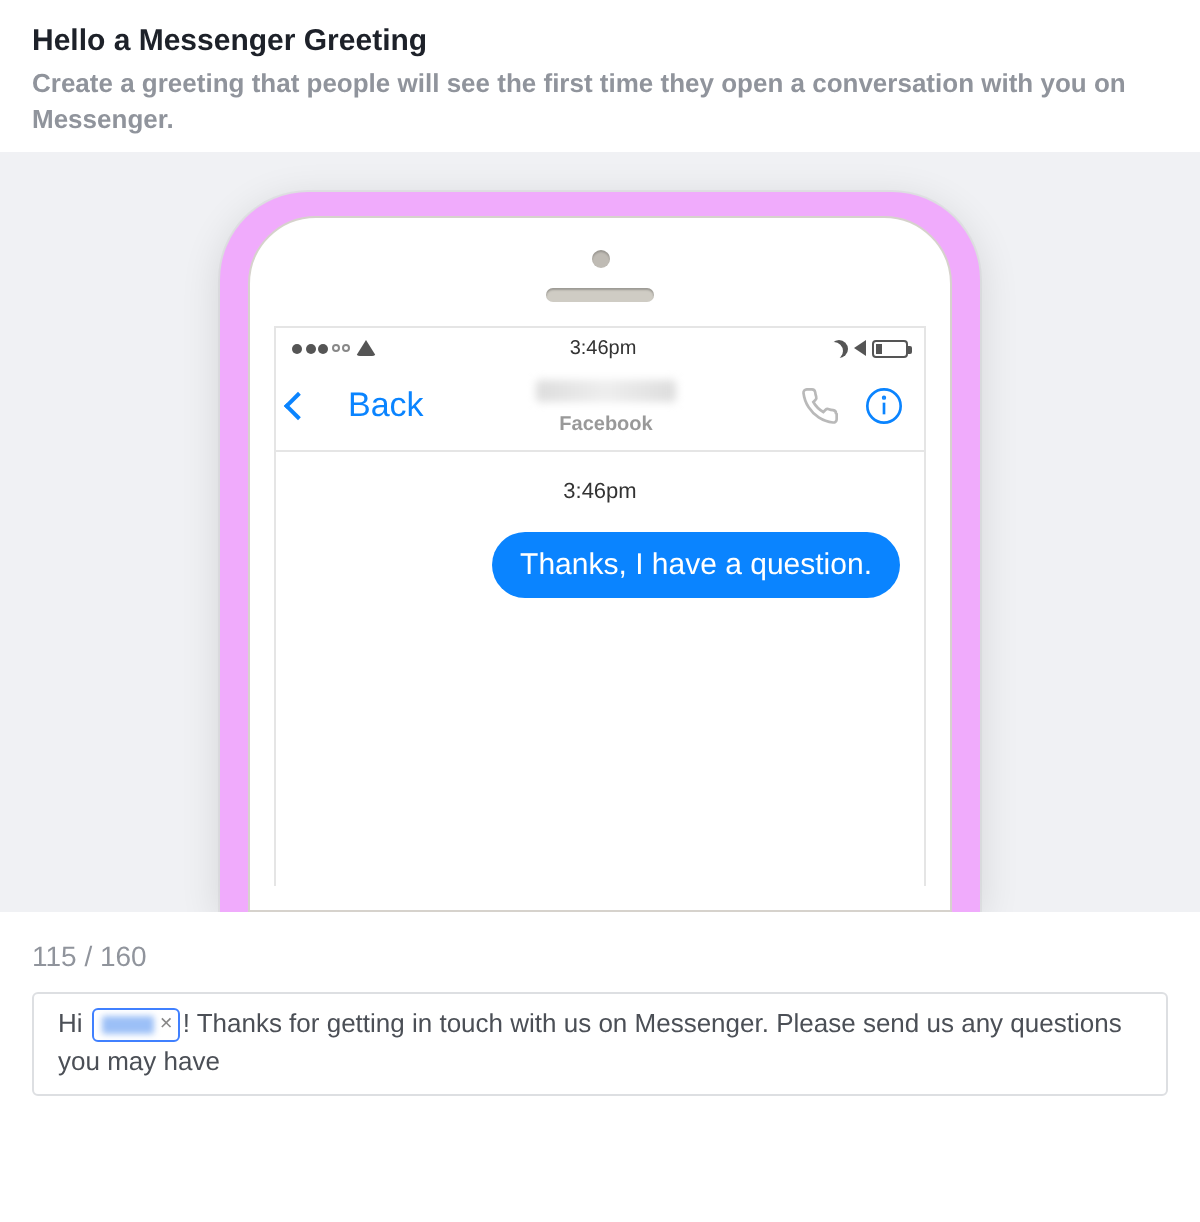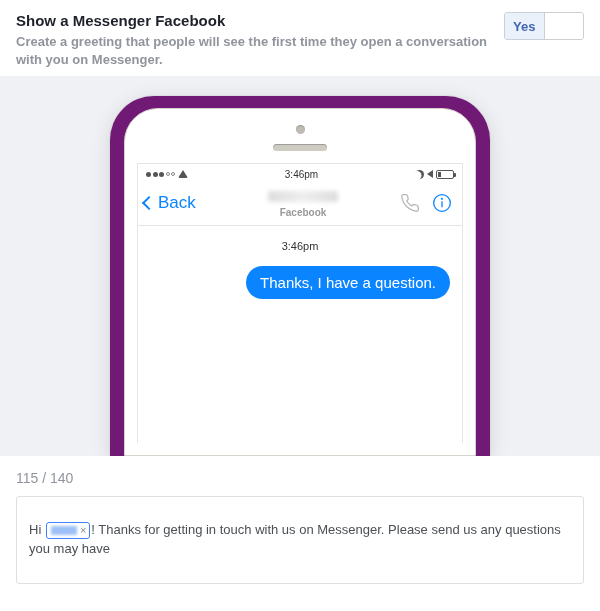--- a/index.html
+++ b/index.html
@@ -58,21 +58,21 @@
     background: #f0f1f4;
     padding: 20px 0 0 0;
     display: flex;
     justify-content: center;
     overflow: hidden;
     height: 380px;
   }
   
   .phone {
     width: 380px;
-    background: #701a75;
+    background: #f0abfc;
     border-radius: 44px 44px 0 0;
     padding: 12px 14px 0 14px;
     box-shadow: 0 4px 20px rgba(0,0,0,0.12), 0 0 0 1px rgba(0,0,0,0.04);
     position: relative;
   }
   .phone-inner {
     background: #fff;
     border: 1px solid #d6d2cc;
     border-radius: 34px 34px 0 0;
     padding-top: 16px;
@@ -148,21 +148,21 @@
   }
   .nav-bar {
     display: flex;
     align-items: center;
     padding: 6px 10px 8px 6px;
     border-bottom: 1px solid #e5e5e5;
     height: 44px;
   }
   .back {
     display: flex; align-items: center;
-    color: #0a84ff; font-size: 17px; gap: 2px;
+    color: #0a84ff; font-size: 17px; gap: 18px;
     flex: 0 0 70px;
   }
   .chev-left {
     width: 10px; height: 10px;
     border-left: 2.5px solid #0a84ff;
     border-bottom: 2.5px solid #0a84ff;
     transform: rotate(45deg);
     margin-right: 2px;
   }
   .nav-center {
@@ -195,21 +195,21 @@
   }
   .editor-header {
     display: flex; justify-content: space-between; align-items: baseline;
     margin-bottom: 10px;
   }
   .editor-title { font-size: 15px; font-weight: 600; color: #1d2129; }
   .counter { font-size: 14px; color: #90949c; }
   .editor-box {
     border: 1px solid #dddfe2;
     border-radius: 3px;
-    padding: 24px 12px;
+    padding: 6px 12px;
     font-size: 13px;
     color: #4b4f56;
     line-height: 1.45;
     min-height: 48px;
   }
   .chip {
     display: inline-flex;
     align-items: center;
     border: 1px solid #4080ff;
     border-radius: 3px;
@@ -225,26 +225,22 @@
     filter: blur(1.5px);
     border-radius: 1px;
   }
   .chip-x { font-size: 11px; color: #888; line-height: 1; }
 </style>
 </head>
 <body>
 
 <div class="header">
   <div class="header-left">
-    <div class="title">Show a Messenger Facebook</div>
+    <div class="title">Hello a Messenger Greeting</div>
     <div class="subtitle">Create a greeting that people will see the first time they open a conversation with you on Messenger.</div>
-  </div>
-  <div class="toggle">
-    <div class="toggle-half toggle-yes">Yes</div>
-    <div class="toggle-half toggle-no"></div>
   </div>
 </div>
 
 <div class="preview">
   <div class="phone">
     <div class="phone-inner">
       <div class="phone-top">
         <div class="camera"></div>
         <div class="speaker"></div>
       </div>
@@ -297,21 +293,21 @@
             <div class="bubble">Thanks, I have a question.</div>
           </div>
         </div>
       </div>
     </div>
   </div>
 </div>
 
 <div class="editor">
   <div class="editor-header">
-    <div class="counter">115 / 140</div>
+    <div class="counter">115 / 160</div>
   </div>
   <div class="editor-box">
     <span>Hi </span><span class="chip">
         <span class="chip-blur"></span>
         <span class="chip-x">×</span>
       </span><span>! Thanks for getting in touch with us on Messenger. Please send us any questions you may have</span>
   </div>
 </div>
 
 </body></html>

